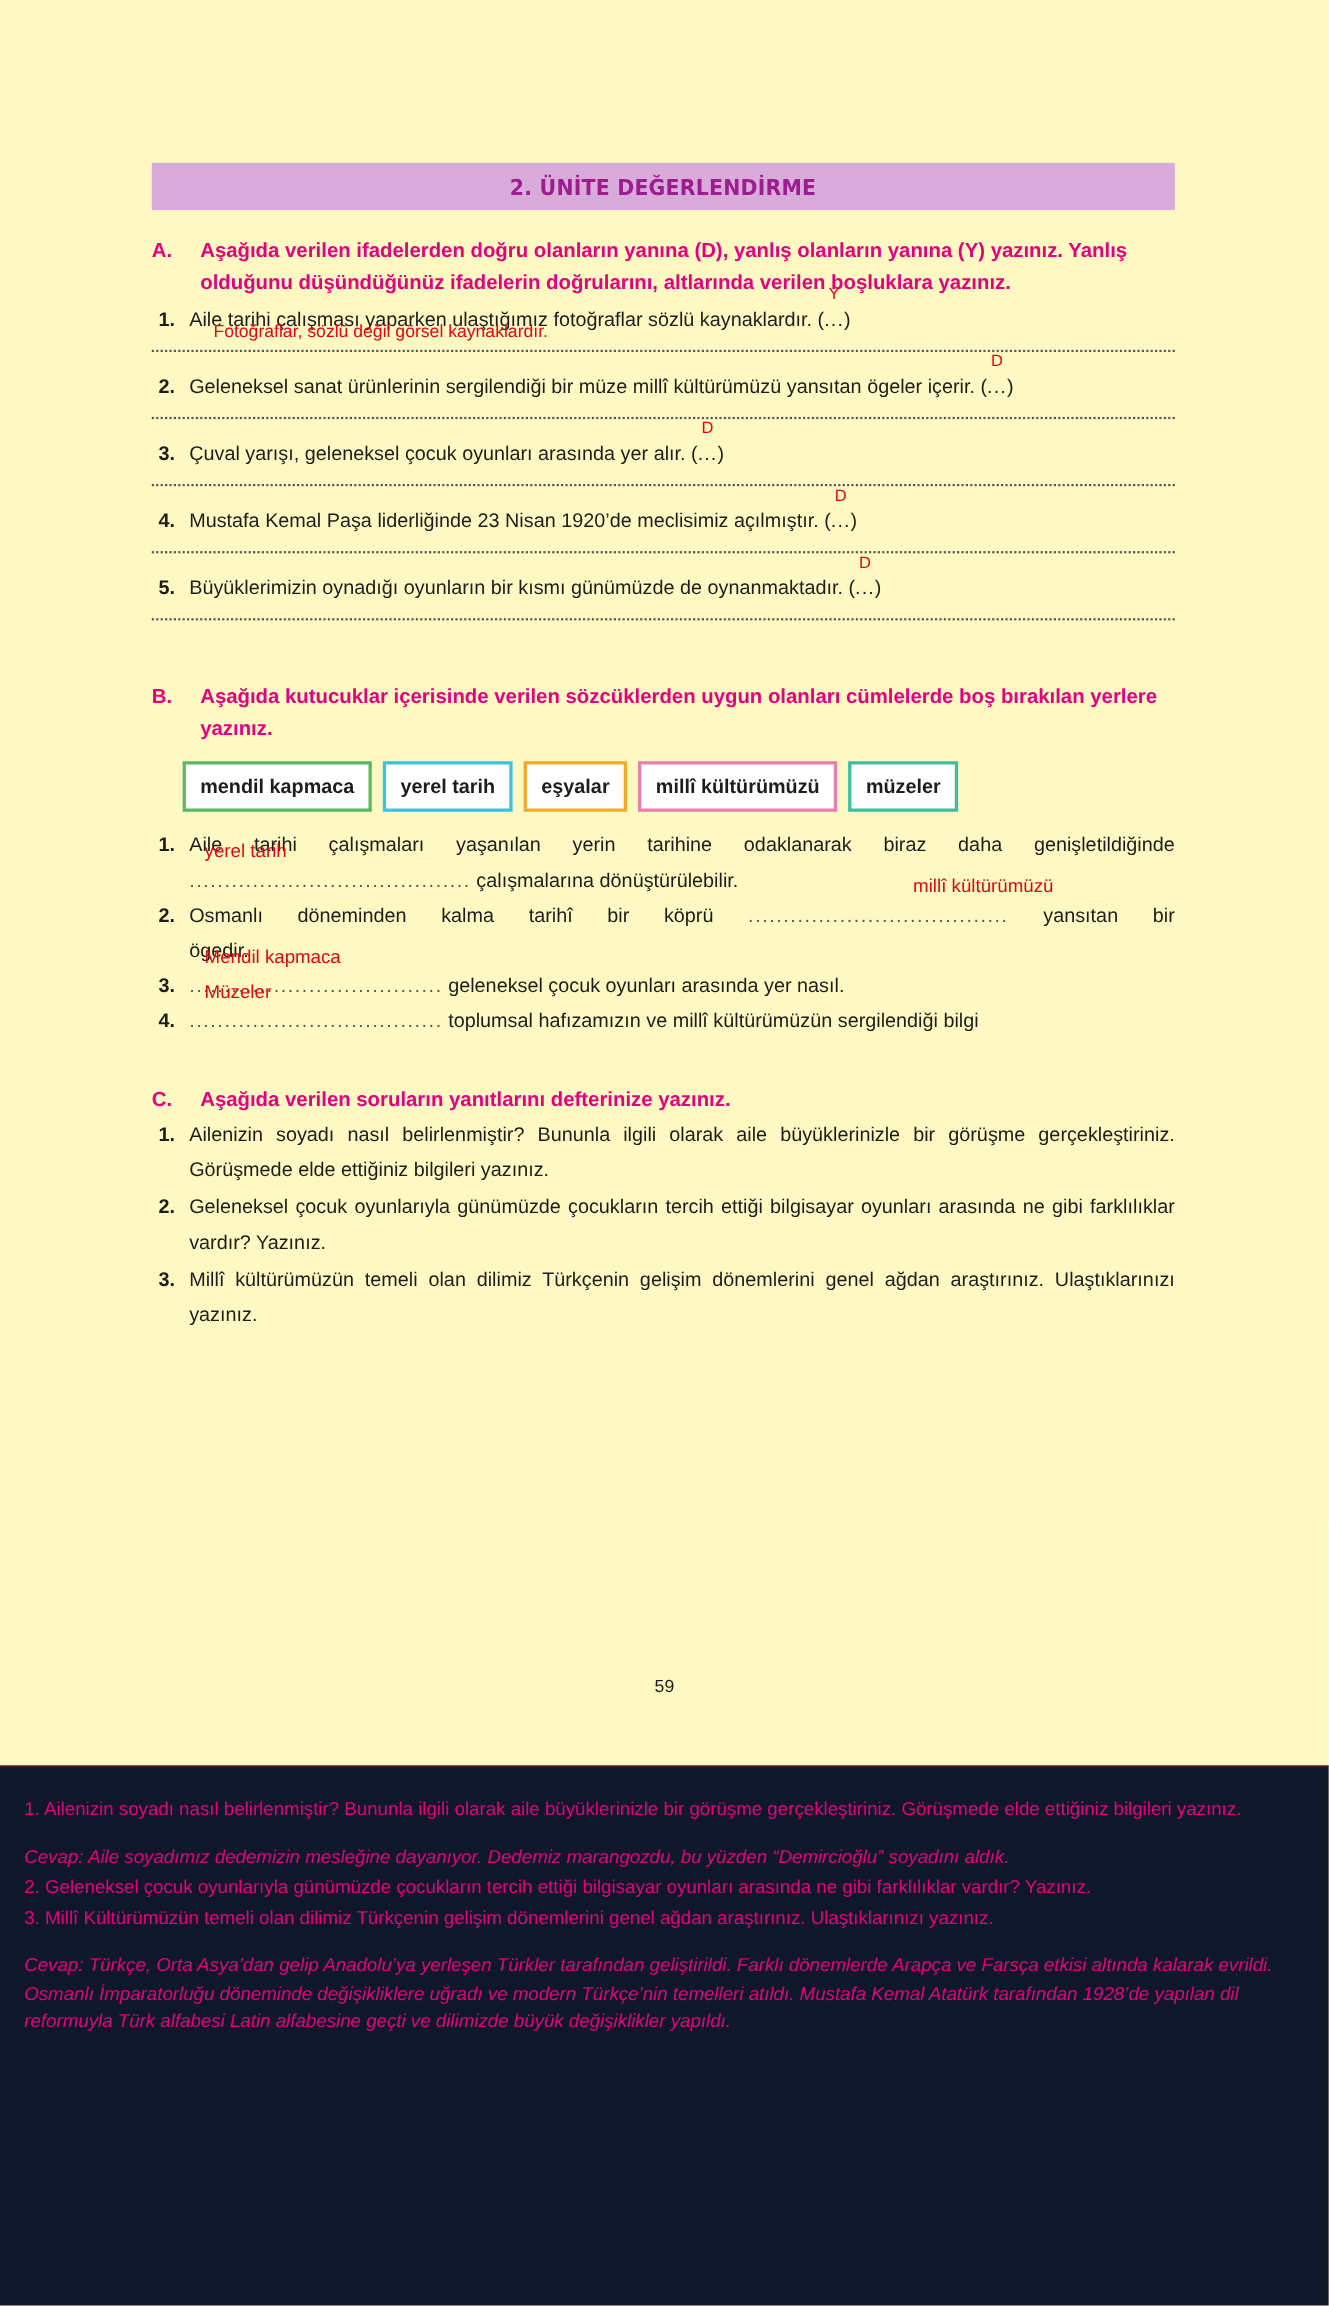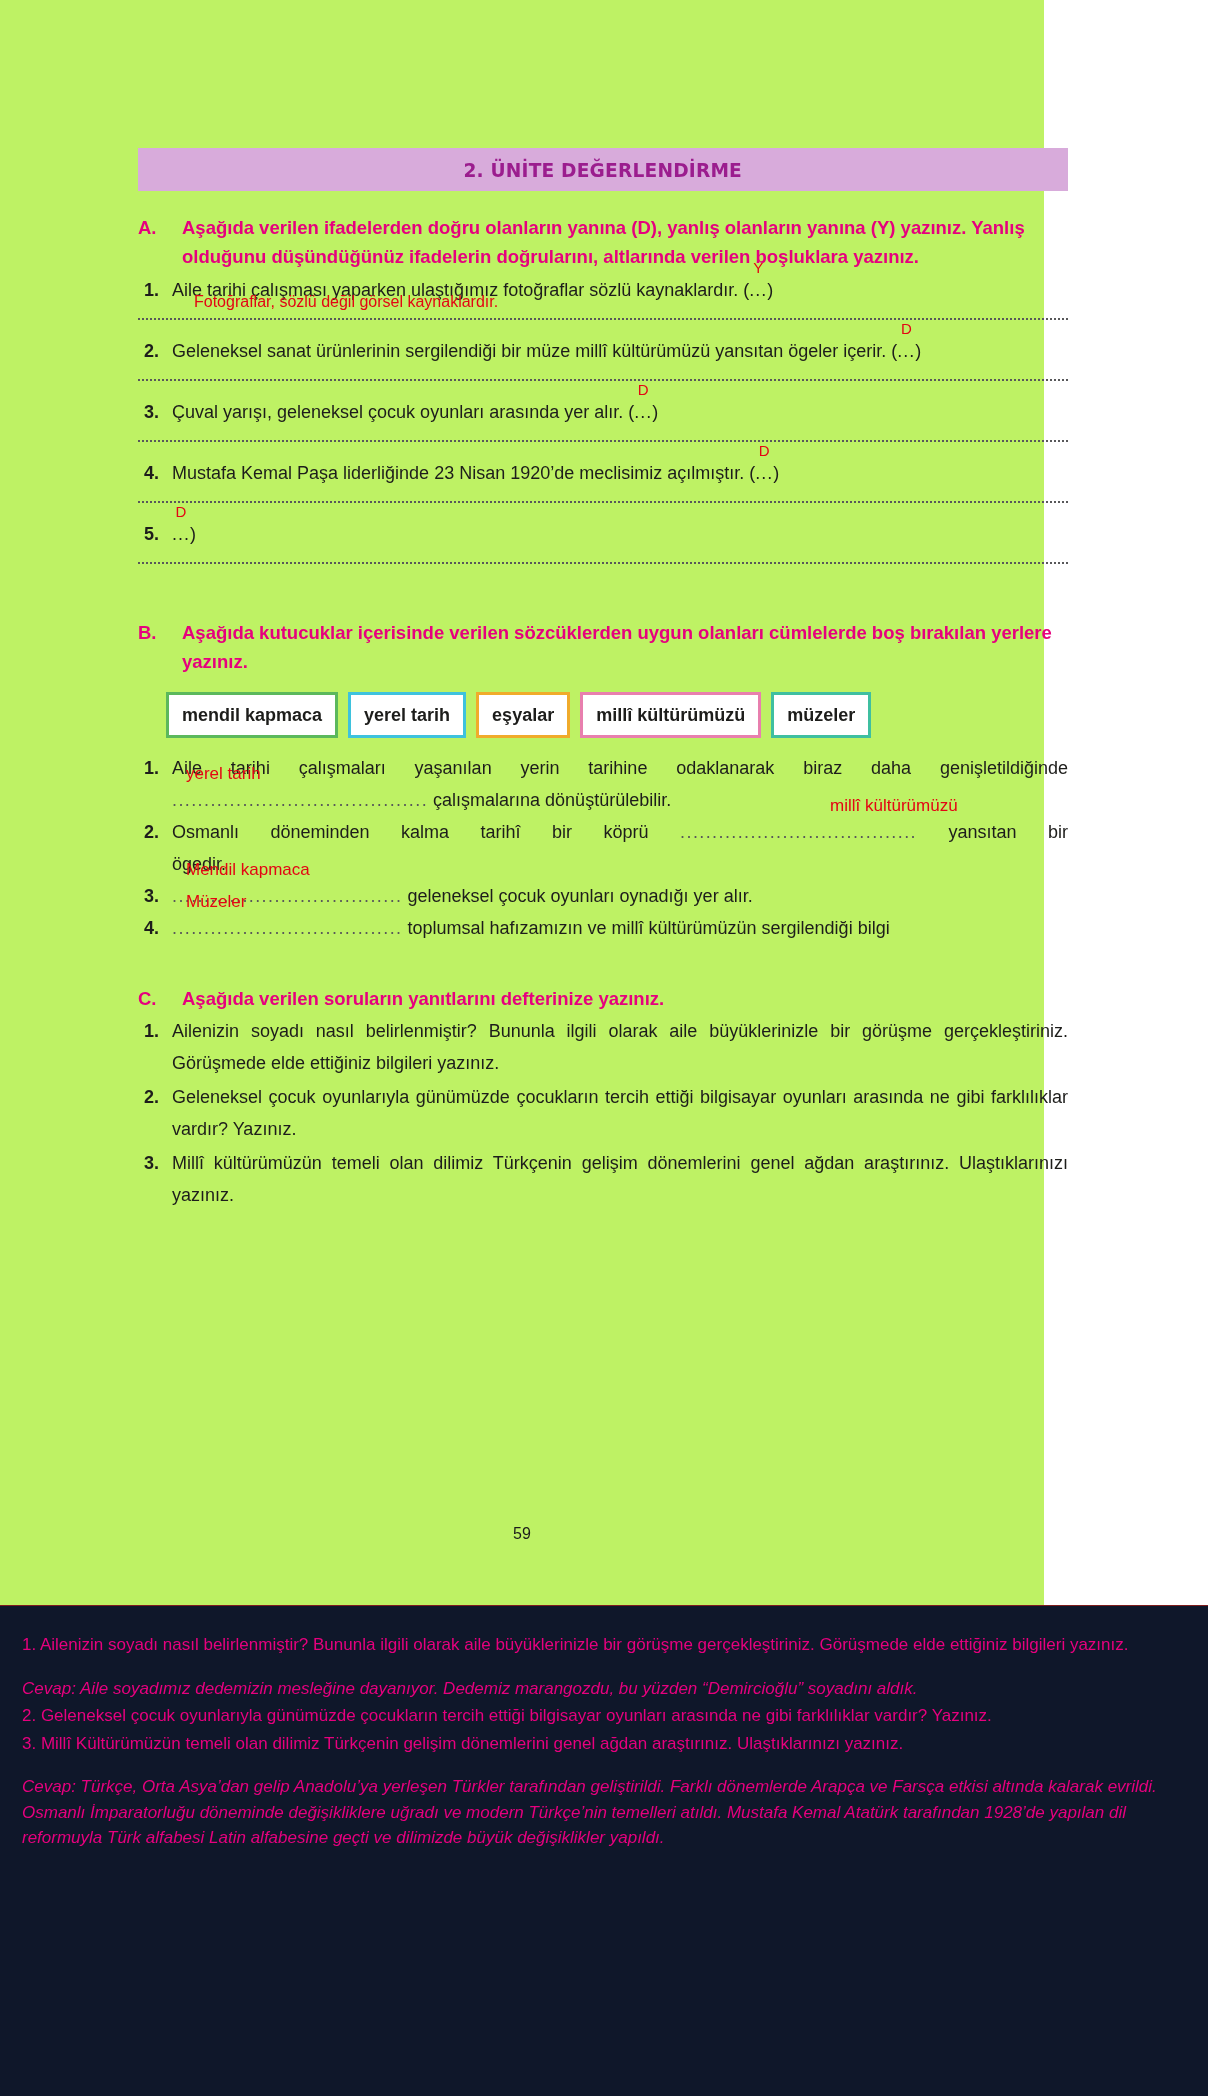--- a/index.html
+++ b/index.html
@@ -24,23 +24,23 @@
     width: 128px;
     height: 92px;
     background: #d9b3dd;
   }
 
   
   .page {
     position: absolute;
     left: 0;
     top: 0;
-    width: 1044px;
+    width: 1208px;
     height: 1605px;
-    background: #bef264;
+    background: #fef9c3;
   }
 
   .content {
     position: absolute;
     left: 138px;
     top: 148px;
     width: 930px;
   }
 
   
@@ -323,21 +323,21 @@
         </div>
         <div class="rule">
           <span class="rule-ans"></span>
         </div>
       </div>
 
       <div class="a-item">
         <div class="q-row">
           <span class="q-num">5.</span>
           <span class="q-body">
-            <span class="ans-wrap"><span class="ans-letter">D</span><span class="dots-inline">...</span></span><span>)</span>
+            <span>Büyüklerimizin oynadığı oyunların bir kısmı günümüzde de oynanmaktadır. (</span><span class="ans-wrap"><span class="ans-letter">D</span><span class="dots-inline">...</span></span><span>)</span>
           </span>
         </div>
         <div class="rule">
           <span class="rule-ans"></span>
         </div>
       </div>
     </div>
 
     <div id="section-b">
       <div class="sec-heading">
@@ -375,21 +375,21 @@
         <span class="q-num">2.</span>
         <span class="q-body">
           <span class="b-line justify-line" style="display:block"><span>Osmanlı döneminden kalma tarihî bir köprü </span><span class="fill"><span class="fill-ans shift-right">millî kültürümüzü</span><span class="fill-dots">.....................................</span></span><span> yansıtan bir</span></span>
           <span style="display:block">ögedir.</span>
         </span>
       </div>
 
       <div class="b-item">
         <span class="q-num">3.</span>
         <span class="q-body">
-          <span class="b-line"><span class="fill"><span class="fill-ans">Mendil kapmaca</span><span class="fill-dots">....................................</span></span><span> geleneksel çocuk oyunları oynadığı yer alır.</span></span>
+          <span class="b-line"><span class="fill"><span class="fill-ans">Mendil kapmaca</span><span class="fill-dots">....................................</span></span><span> geleneksel çocuk oyunları arasında yer nasıl.</span></span>
         </span>
       </div>
 
       <div class="b-item">
         <span class="q-num">4.</span>
         <span class="q-body">
           <span class="b-line" style="display:block"><span class="fill"><span class="fill-ans">Müzeler</span><span class="fill-dots">....................................</span></span><span> toplumsal hafızamızın ve millî kültürümüzün sergilendiği bilgi</span></span>
         </span>
       </div>
     </div>

